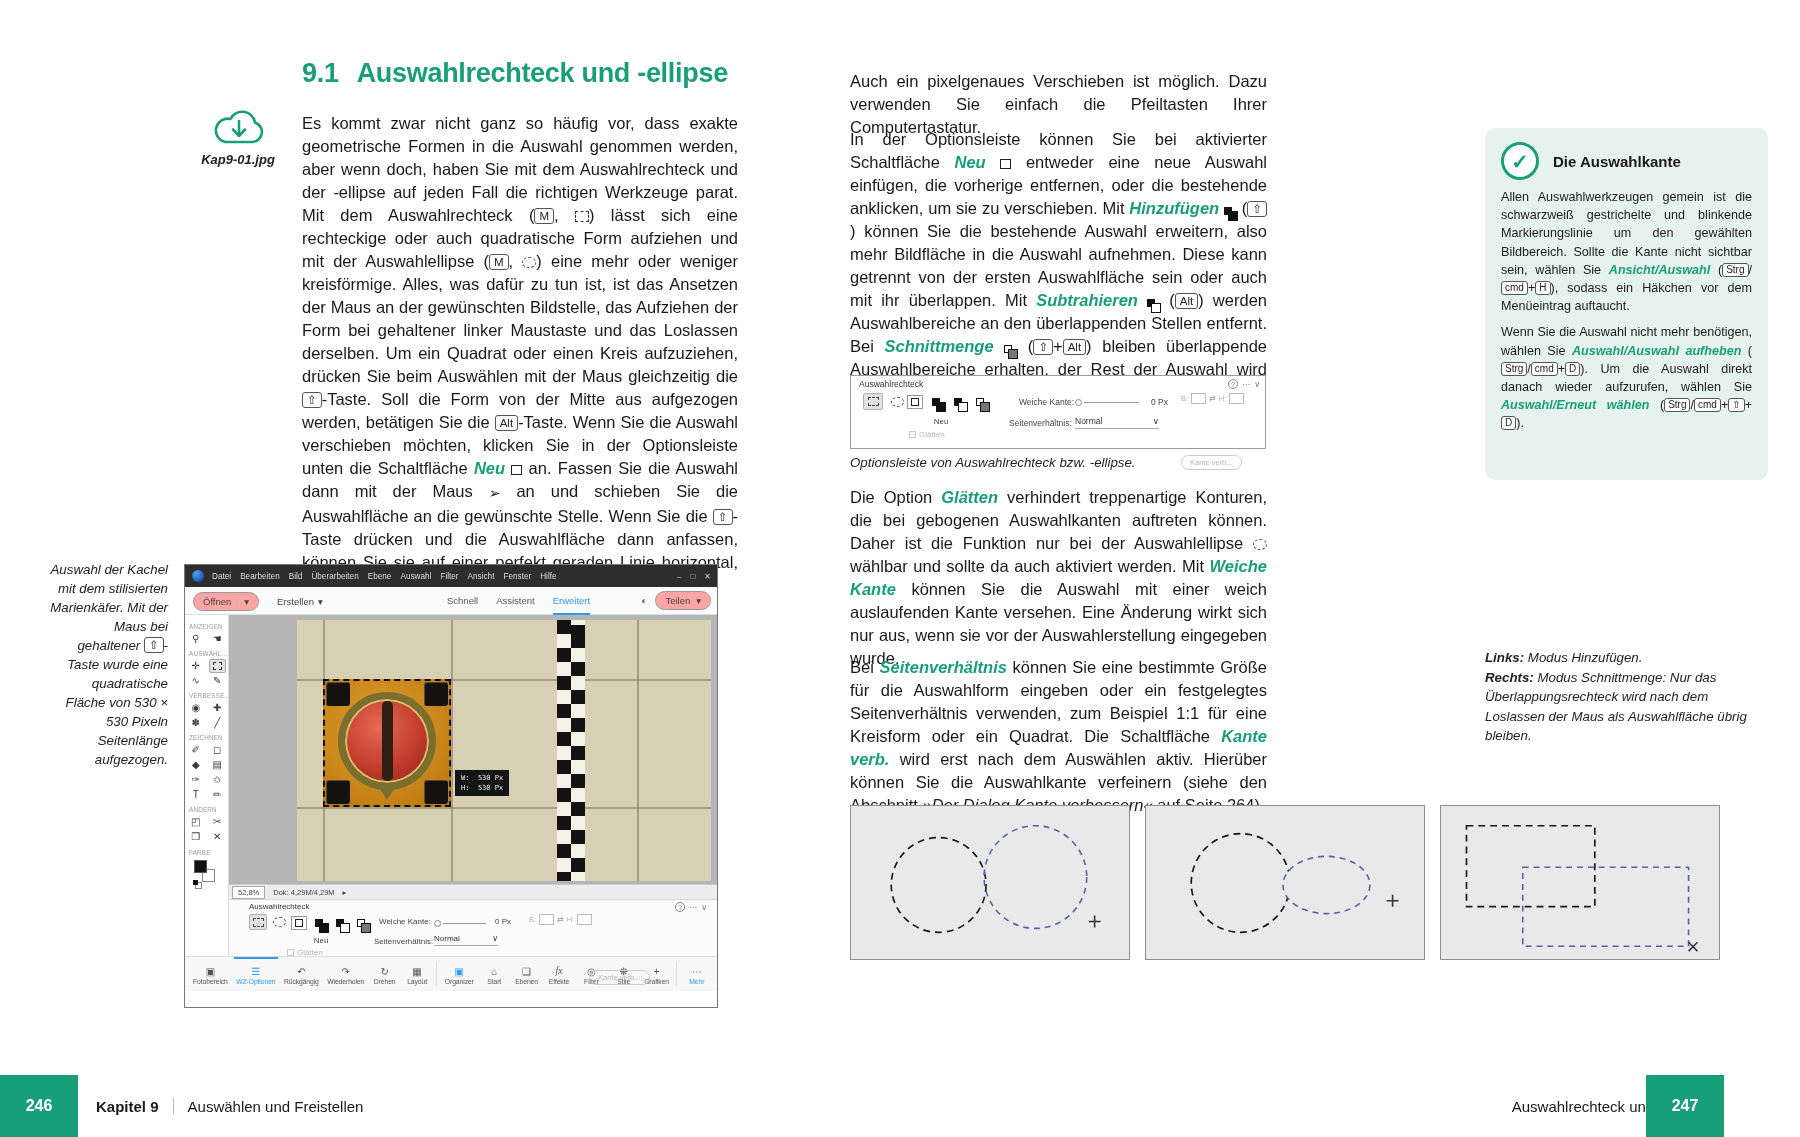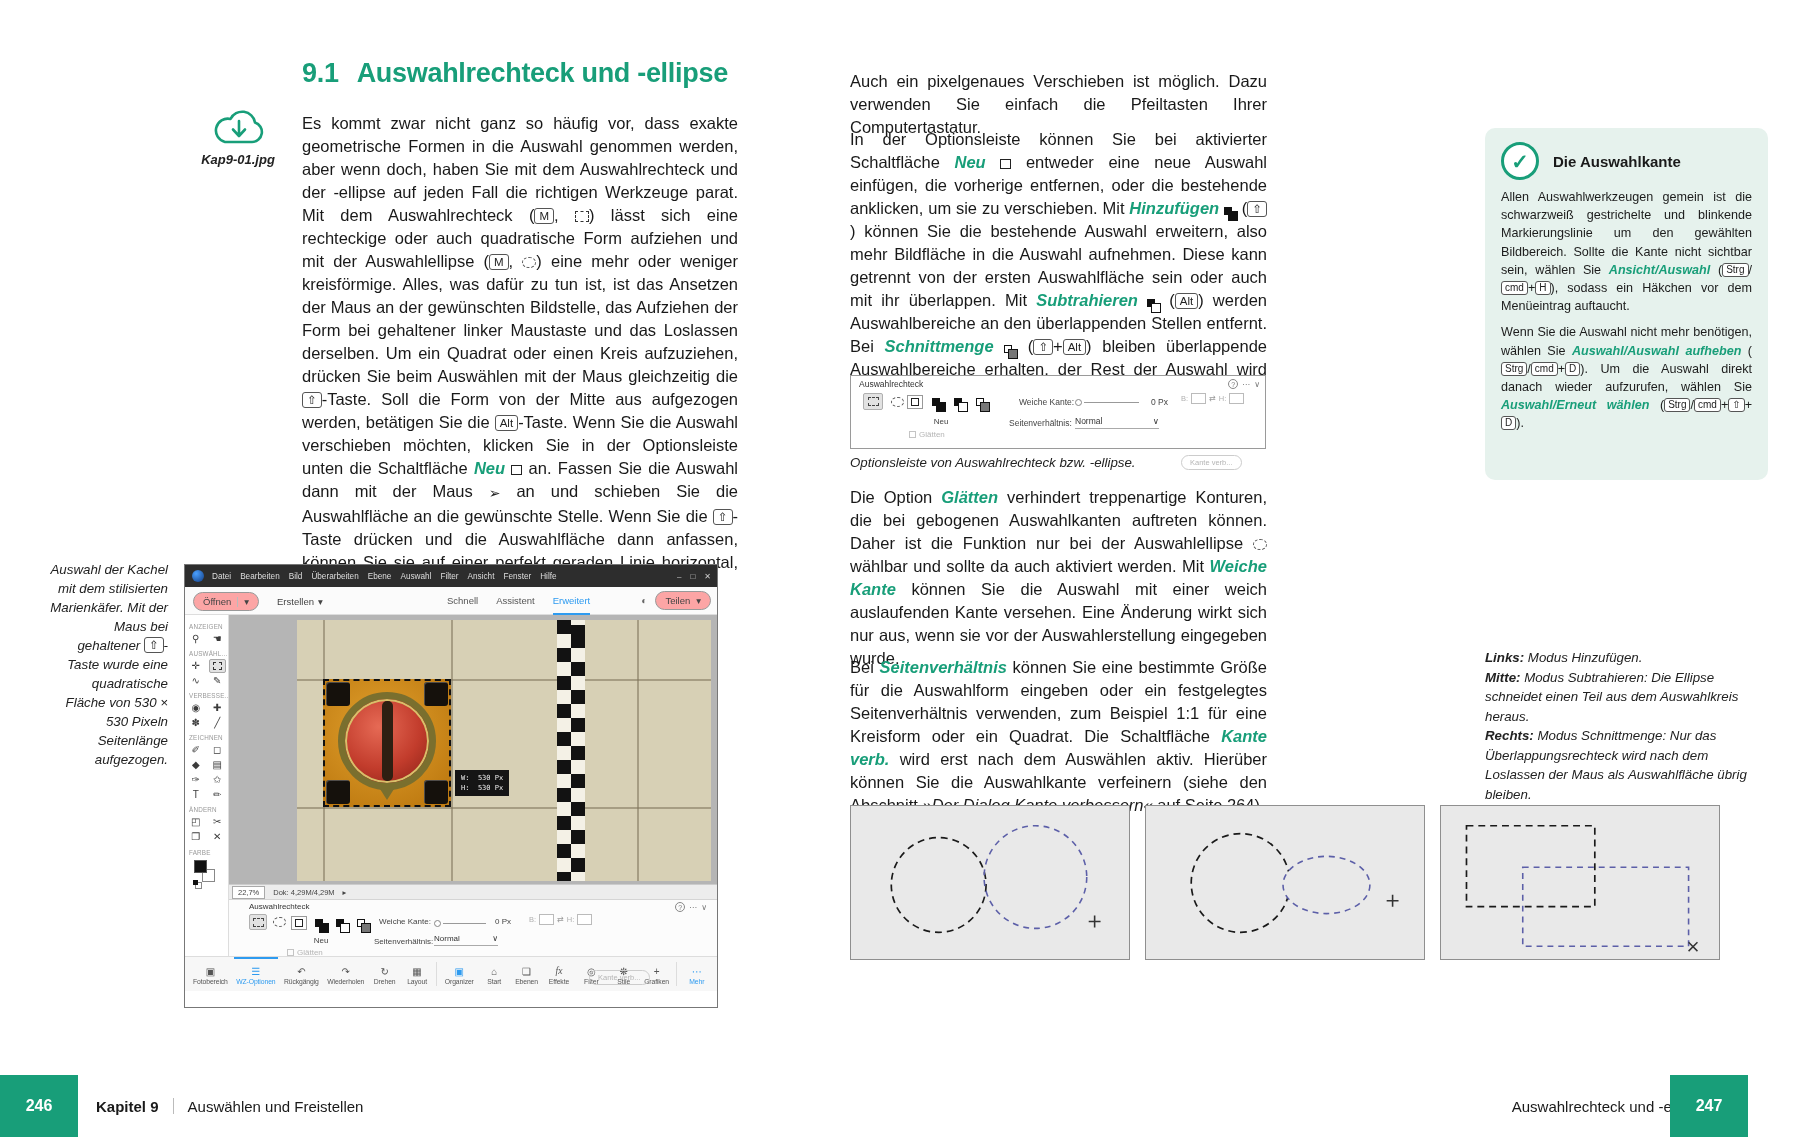--- a/index.html
+++ b/index.html
@@ -50,21 +50,21 @@
   .ib-title{ font-size:15px; font-weight:bold; color:#1a1a1a; }
   .ib-p{ font-size:12.6px; line-height:18.2px; text-align:justify; color:#1c1c1c; margin-bottom:8px; }
   .info-box .run-k{ font-size:10px; line-height:12px; padding:0 3px; }
 
   
   .figbox{ top:805px; width:280px; height:155px; background:#e9e9e9; border:1px solid #8f8f8f; }
   .figbox svg{ width:100%; height:100%; display:block; }
 
   
   .foot-block{ top:1075px; width:78px; height:62px; background:var(--accent); color:#fff; font-size:16px; font-weight:bold; display:flex; align-items:center; justify-content:center; }
-  .fb-left{ left:0; } .fb-right{ left:1646px;margin-left:24px; }
+  .fb-left{ left:0; } .fb-right{ left:1646px; }
   .foot-left{ left:96px; top:1075px; height:62px; display:flex; align-items:center; gap:14px; font-size:15px; }
   .foot-left .chap{ font-weight:bold; }
   .foot-left .div{ width:1px; height:16px; background:#bbb; }
   .foot-right{ left:1300px; top:1075px; width:406px; height:62px; display:flex; align-items:center; justify-content:flex-end; font-size:15px; }
 
   
   .opt-bar{ position:absolute; background:#fff; }
   .opt-fig{ left:850px; top:375px; width:416px; height:74px; border:1px solid #9a9a9a; }
   .obp{ position:absolute; font-size:8.5px; color:#444; }
   .ob-title{ left:8px; top:3px; color:#333; }
@@ -303,21 +303,21 @@
             </div>
           </div>
           <div class="selection"></div>
           <div class="wh-tip">
             <div><span>W:</span>&nbsp;&nbsp;<span>530 Px</span></div>
             <div><span>H:</span>&nbsp;&nbsp;<span>530 Px</span></div>
           </div>
         </div>
       </div>
       <div class="statusrow">
-        <span class="zoombox">22,7%</span>
+        <span class="zoombox">52,8%</span>
         <span>Dok: 4,29M/4,29M</span>
         <span>▸</span>
       </div>
       <div class="optwrap">
         <div class="opt-bar opt-main" id="opt-main">
             <span class="obp ob-title">Auswahlrechteck</span>
             <span class="obp ob-shapes">
               <span class="marq-sel">
                 <span class="marq-in"></span>
               </span>
@@ -484,21 +484,20 @@
   <div class="ib-head">
     <div class="ib-badge">✓</div>
     <div class="ib-title">Die Auswahlkante</div>
   </div>
   <div class="ib-p"><span>Allen Auswahlwerkzeugen gemein ist die schwarzweiß gestrichelte und blinkende Markierungslinie um den gewählten Bildbereich. Sollte die Kante nicht sichtbar sein, wählen Sie </span><span class="run-gb">Ansicht/Auswahl</span><span> (</span><span class="run-k">Strg</span><span>/</span><span class="run-k">cmd</span><span>+</span><span class="run-k">H</span><span>), sodass ein Häkchen vor dem Menüeintrag auftaucht.</span></div>
   <div class="ib-p"><span>Wenn Sie die Auswahl nicht mehr benötigen, wählen Sie </span><span class="run-gb">Auswahl/Auswahl aufheben</span><span> (</span><span class="run-k">Strg</span><span>/</span><span class="run-k">cmd</span><span>+</span><span class="run-k">D</span><span>). Um die Auswahl direkt danach wieder aufzurufen, wählen Sie </span><span class="run-gb">Auswahl/Erneut wählen</span><span> (</span><span class="run-k">Strg</span><span>/</span><span class="run-k">cmd</span><span>+</span><span class="run-k">⇧</span><span>+</span><span class="run-k">D</span><span>).</span></div>
 </div>
 
 <div class="abs fig-caps">
   <div><span class="run-bi">Links:</span><span> Modus Hinzufügen.</span></div>
-  <div><span class="run-bi">Mitte:</span><span> Modus Subtrahieren: Die Ellipse schneidet einen Teil aus dem Auswahlkreis heraus.</span></div>
   <div><span class="run-bi">Rechts:</span><span> Modus Schnittmenge: Nur das Überlappungsrechteck wird nach dem Loslassen der Maus als Auswahlfläche übrig bleiben.</span></div>
 </div>
 
 <div class="abs figbox" style="left:850px">
   <svg viewBox="0 0 280 155">
     <circle cx="88" cy="80" r="48" fill="none" stroke="#1a1a1a" stroke-width="1.7" stroke-dasharray="7 5"></circle>
     <circle cx="186" cy="72" r="52" fill="none" stroke="#5c5fa8" stroke-width="1.6" stroke-dasharray="6 5"></circle>
     <path d="M240 117 h12 M246 111 v12" stroke="#333" stroke-width="1.6" fill="none"></path>
   </svg>
 </div>

